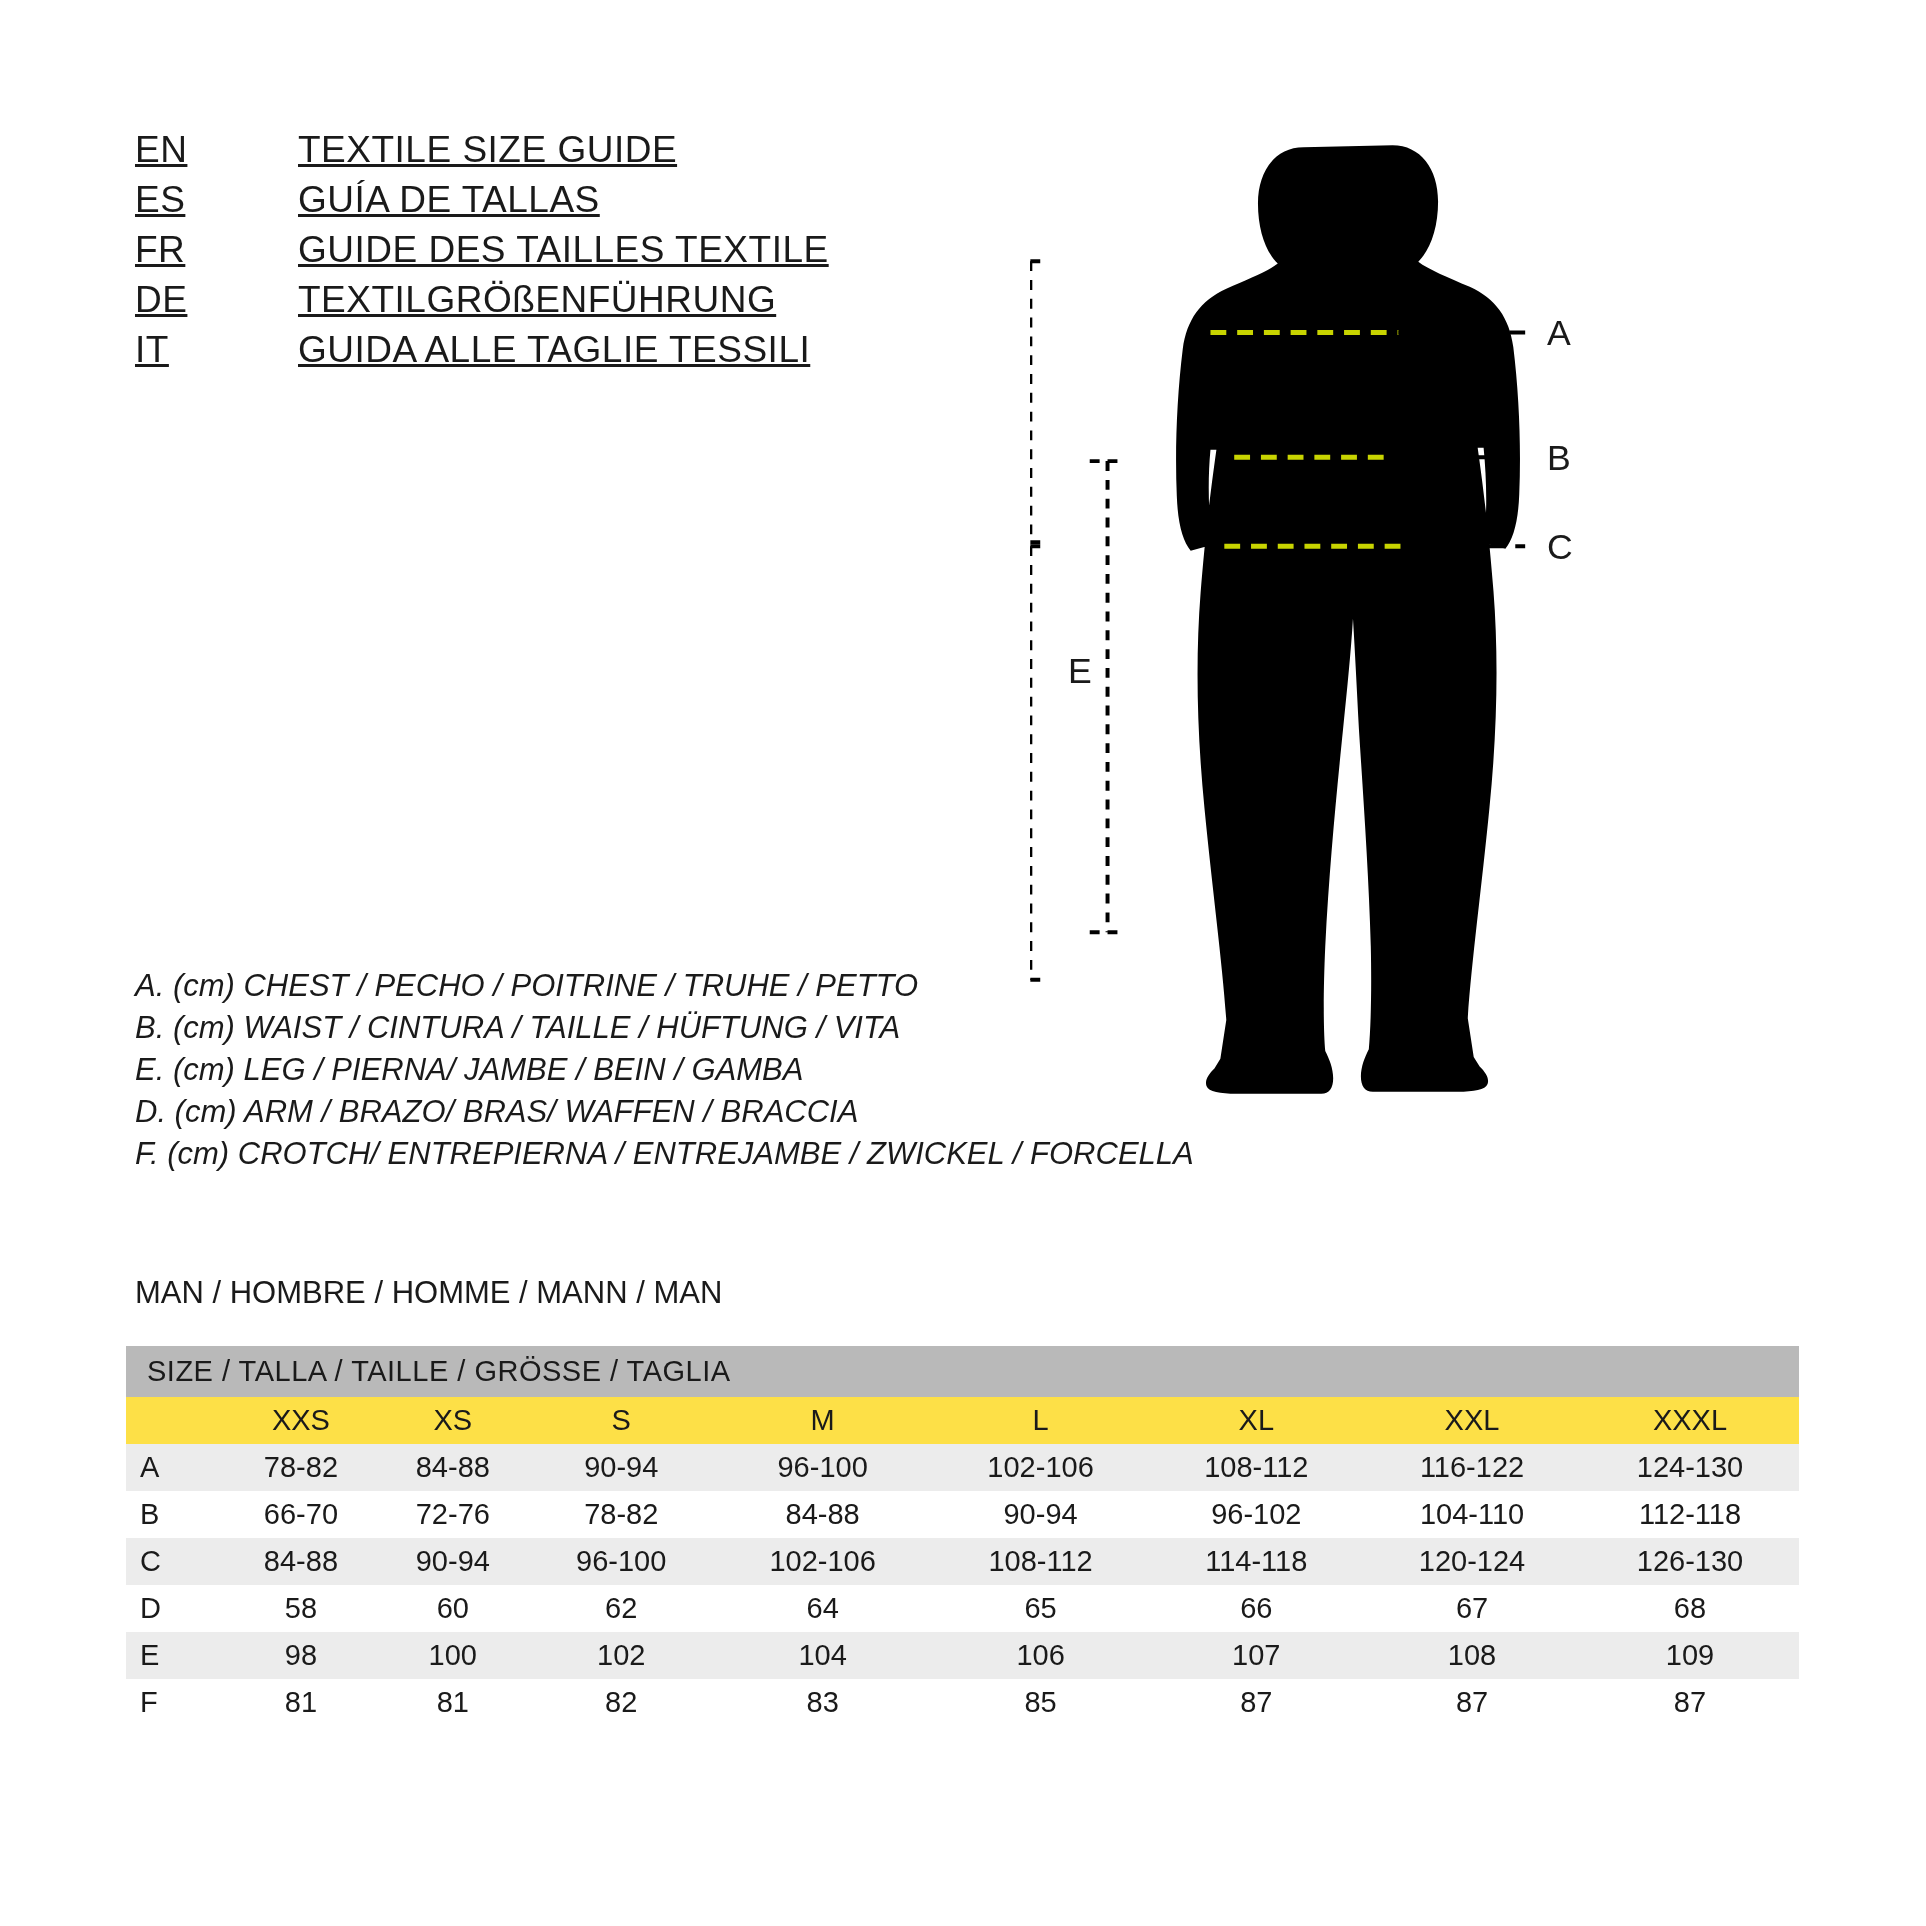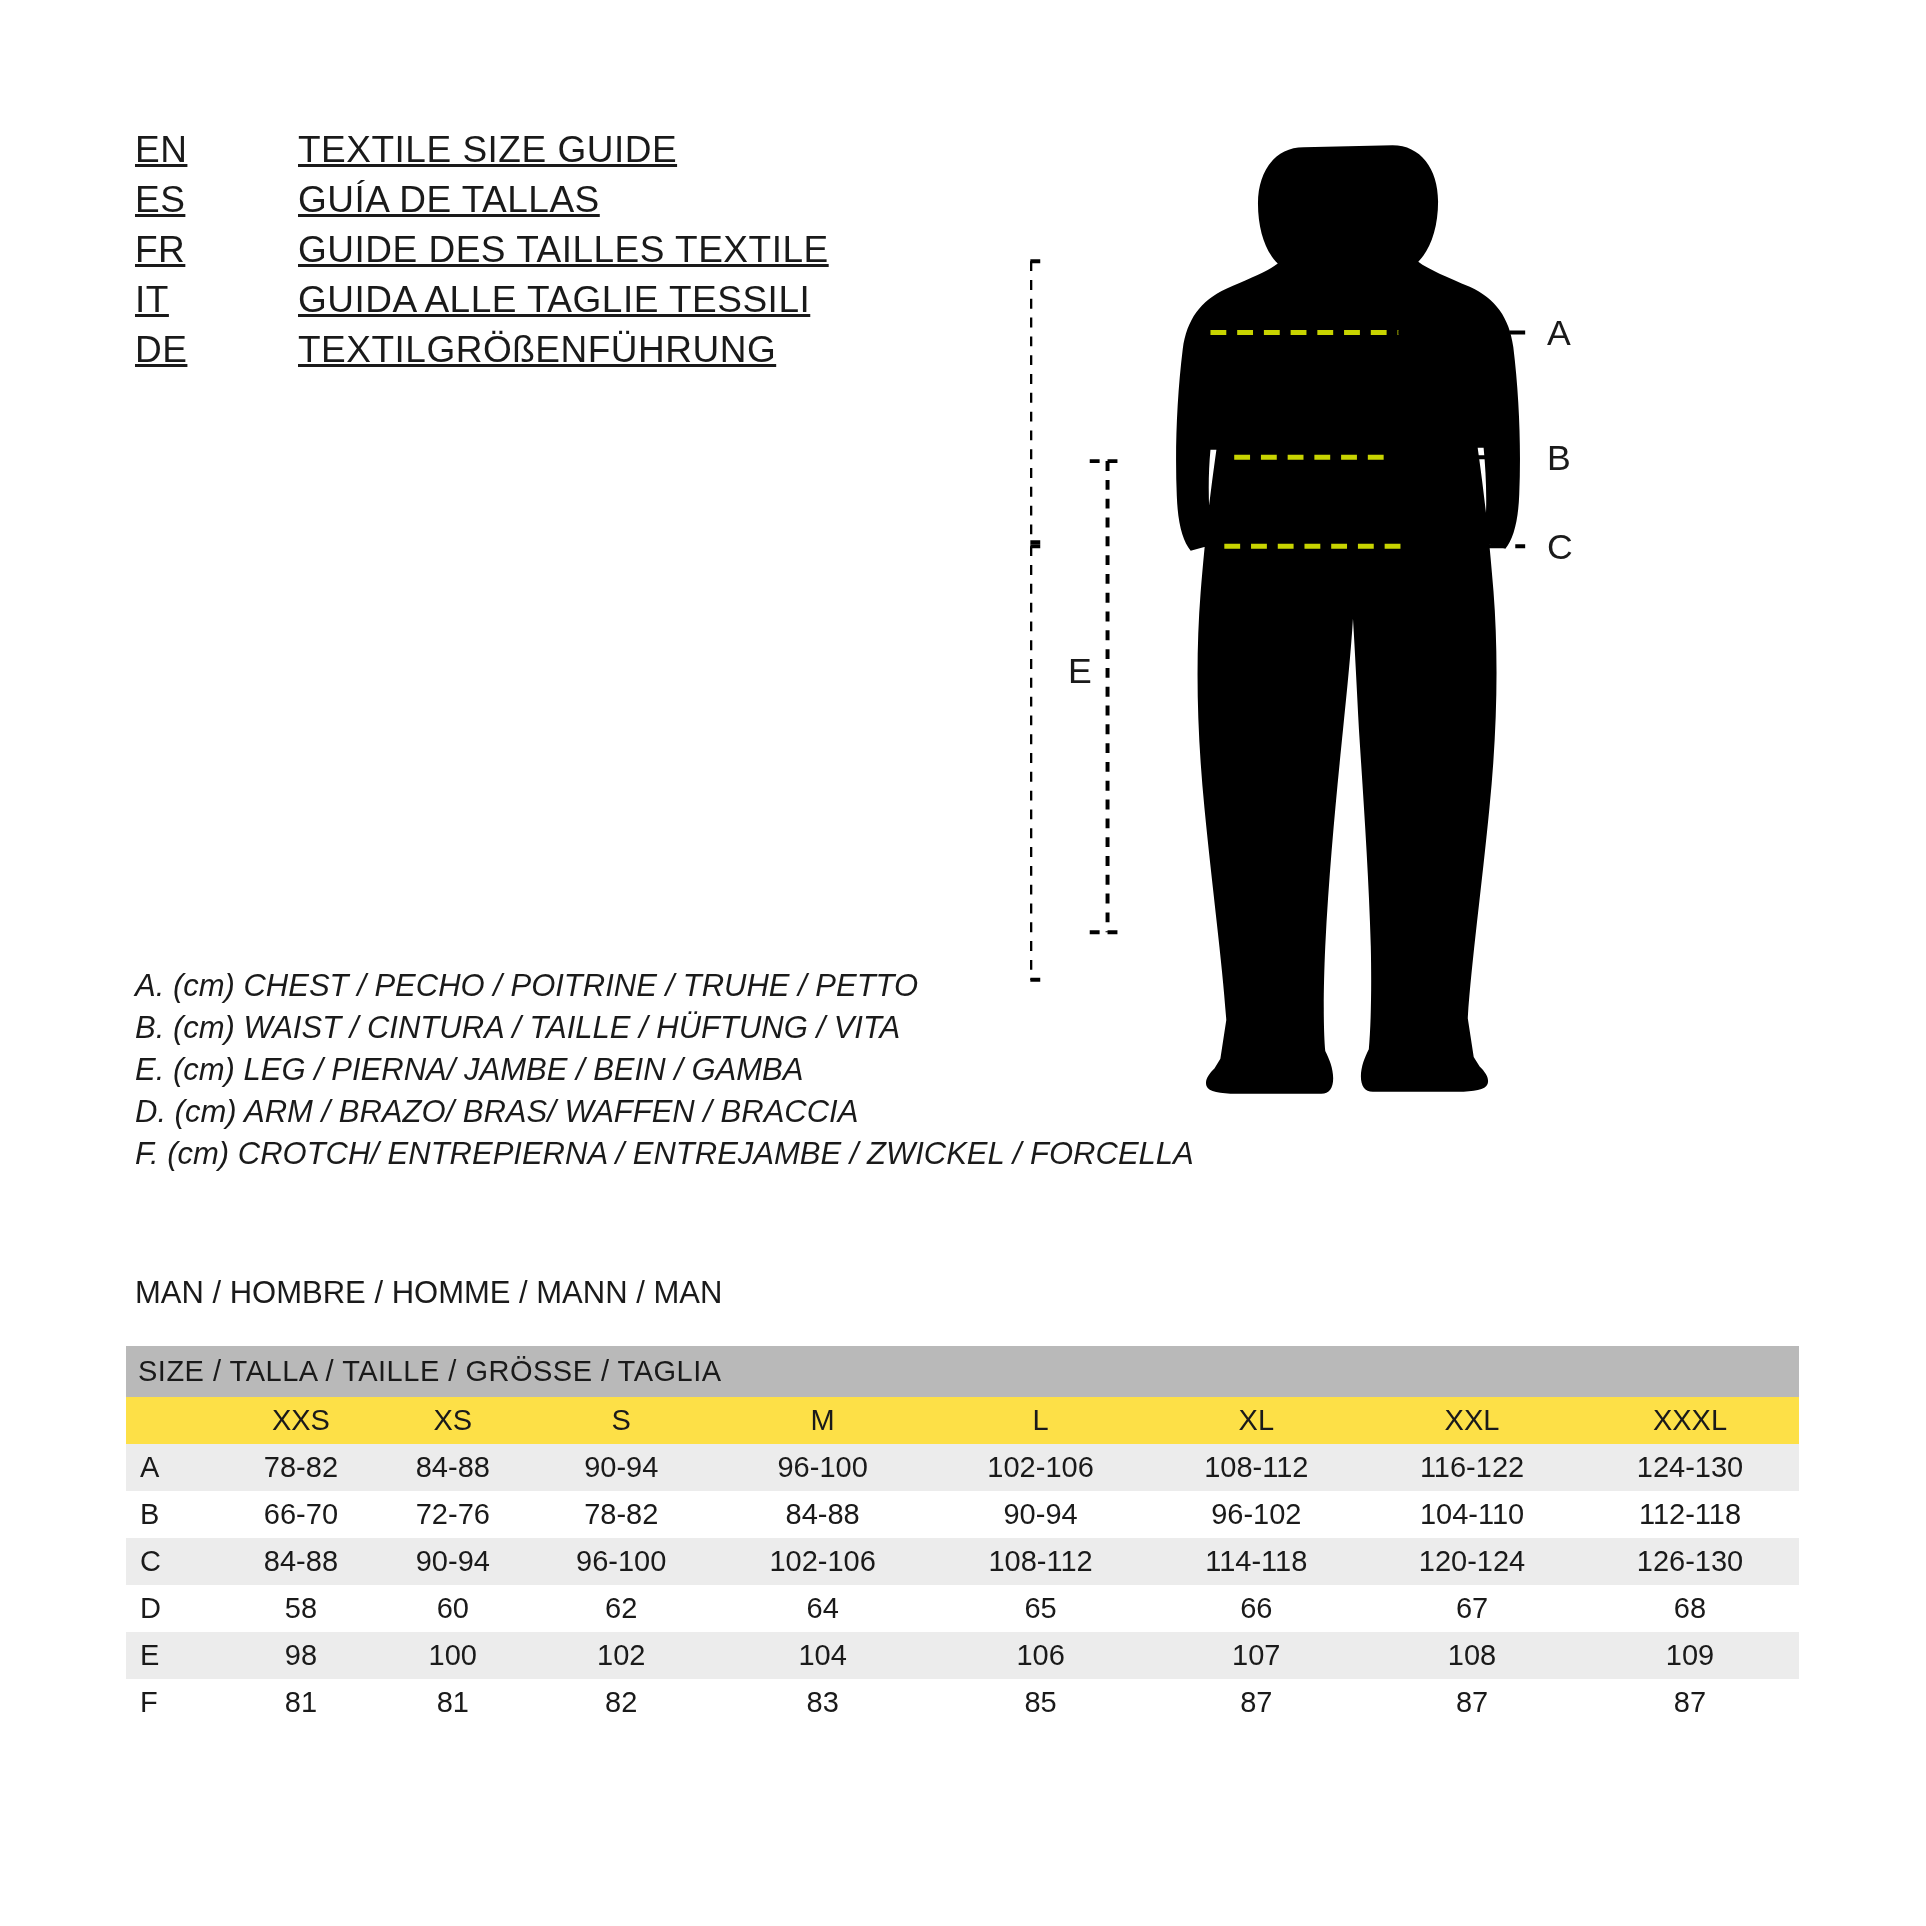--- a/index.html
+++ b/index.html
@@ -86,21 +86,21 @@
   #size-table th, #size-table td {
     padding: 0;
     height: 47px;
     font-weight: normal;
     text-align: center;
     color: #1a1a1a;
   }
   #size-table .hdr-band td {
     background: #b9b9b9;
     text-align: left;
-    padding-left: 12px;
+    padding-left: 21px;
     font-size: 29px;
     height: 51px;
     letter-spacing: 0.5px;
   }
   #size-table tr.shade td {
     background: #ececec;
   }
   #size-table td.rowlabel {
     text-align: left;
     padding-left: 14px;
@@ -120,26 +120,26 @@
   </div>
   <div class="title-row">
     <span class="title-lang">ES</span>
     <span class="title-text">GUÍA DE TALLAS</span>
   </div>
   <div class="title-row">
     <span class="title-lang">FR</span>
     <span class="title-text">GUIDE DES TAILLES TEXTILE</span>
   </div>
   <div class="title-row">
+    <span class="title-lang">DE</span>
+    <span class="title-text">TEXTILGRÖßENFÜHRUNG</span>
+  </div>
+  <div class="title-row">
     <span class="title-lang">IT</span>
     <span class="title-text">GUIDA ALLE TAGLIE TESSILI</span>
-  </div>
-  <div class="title-row">
-    <span class="title-lang">DE</span>
-    <span class="title-text">TEXTILGRÖßENFÜHRUNG</span>
   </div>
 </div>
 
 <div id="legend-block">
   <div class="legend-row">A. (cm) CHEST / PECHO / POITRINE / TRUHE / PETTO</div>
   <div class="legend-row">B. (cm) WAIST / CINTURA / TAILLE / HÜFTUNG / VITA</div>
   <div class="legend-row">E. (cm) LEG / PIERNA/ JAMBE / BEIN / GAMBA</div>
   <div class="legend-row">D. (cm) ARM / BRAZO/ BRAS/ WAFFEN / BRACCIA</div>
   <div class="legend-row">F. (cm) CROTCH/ ENTREPIERNA / ENTREJAMBE / ZWICKEL / FORCELLA</div>
 </div>

